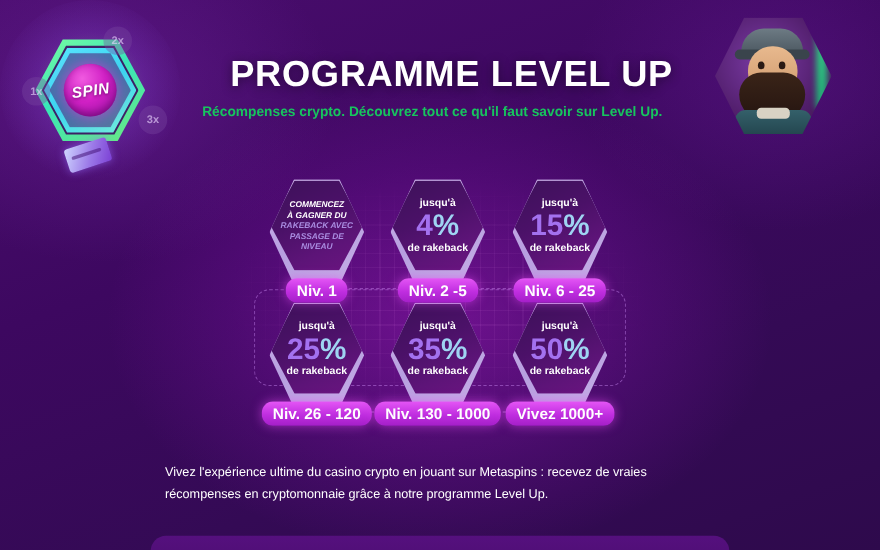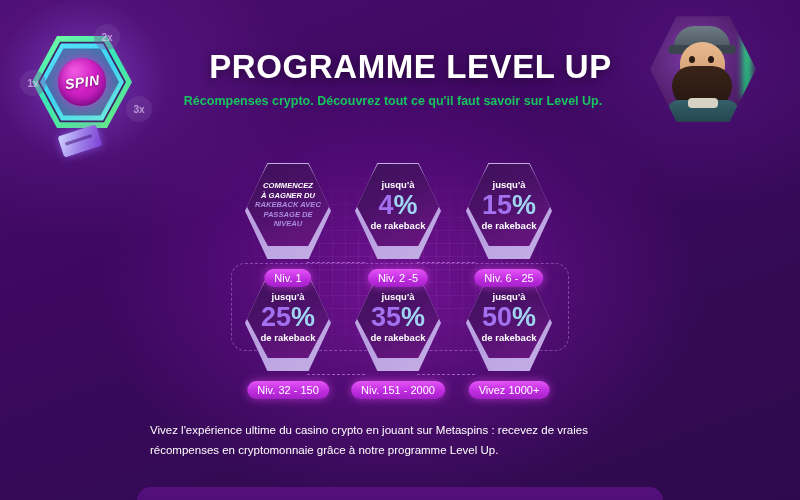--- a/index.html
+++ b/index.html
@@ -178,24 +178,24 @@
   .pct{ font-size:27px; font-weight:bold; line-height:1.05; margin:1px 0 1px; }
   .pct .n{ color:#a371ef; }
   .pct .s{ color:#9fd4f2; }
   .rake{ color:#ffffff; font-size:9.5px; font-weight:bold;text-align:right; }
 
   .start-txt{ text-align:center; line-height:1.26; padding:0 5px; }
   .start-txt .w{ display:block; color:#ffffff; font-size:7.6px; font-weight:bold; font-style:italic; }
   .start-txt .p{ display:block; color:#a98ce0; font-size:7.6px; font-weight:bold; font-style:italic; }
 
   .badge{
-    position:absolute; top:106px; left:50%; transform:translateX(-50%);
+    position:absolute; top:90px; left:50%; transform:translateX(-50%);
     padding:3px 10px; border-radius:10px; white-space:nowrap;
     background:linear-gradient(180deg,#e455f5 0%,#c02ee0 55%,#a41fc8 100%);
-    color:#ffffff; font-size:11px; font-weight:normal;
+    color:#ffffff; font-size:14px; font-weight:bold;
     box-shadow:0 0 10px rgba(225,70,240,.6);
     z-index:3;
   }
   .connector{
     position:absolute; top:99px; height:1px; z-index:1;
     border-top:1px dashed rgba(215,150,250,.55);
   }
   .cn1{ left:62px; width:58px; } .cn2{ left:172px; width:58px; }
 
   
@@ -295,34 +295,34 @@
     <div class="card c1">
       <div class="hex">
         <div class="hex-in">
           <div class="lbl-small">jusqu'à</div>
           <div class="pct">
             <span class="n">25</span><span class="s">%</span>
           </div>
           <div class="rake">de rakeback</div>
         </div>
       </div>
-      <div class="badge">Niv. 32 - 150</div>
+      <div class="badge">Niv. 26 - 120</div>
     </div>
 
     <div class="card c2">
       <div class="hex">
         <div class="hex-in">
           <div class="lbl-small">jusqu'à</div>
           <div class="pct">
             <span class="n">35</span><span class="s">%</span>
           </div>
           <div class="rake">de rakeback</div>
         </div>
       </div>
-      <div class="badge">Niv. 151 - 2000</div>
+      <div class="badge">Niv. 130 - 1000</div>
     </div>
 
     <div class="card c3">
       <div class="hex">
         <div class="hex-in">
           <div class="lbl-small">jusqu'à</div>
           <div class="pct">
             <span class="n">50</span><span class="s">%</span>
           </div>
           <div class="rake">de rakeback</div>

